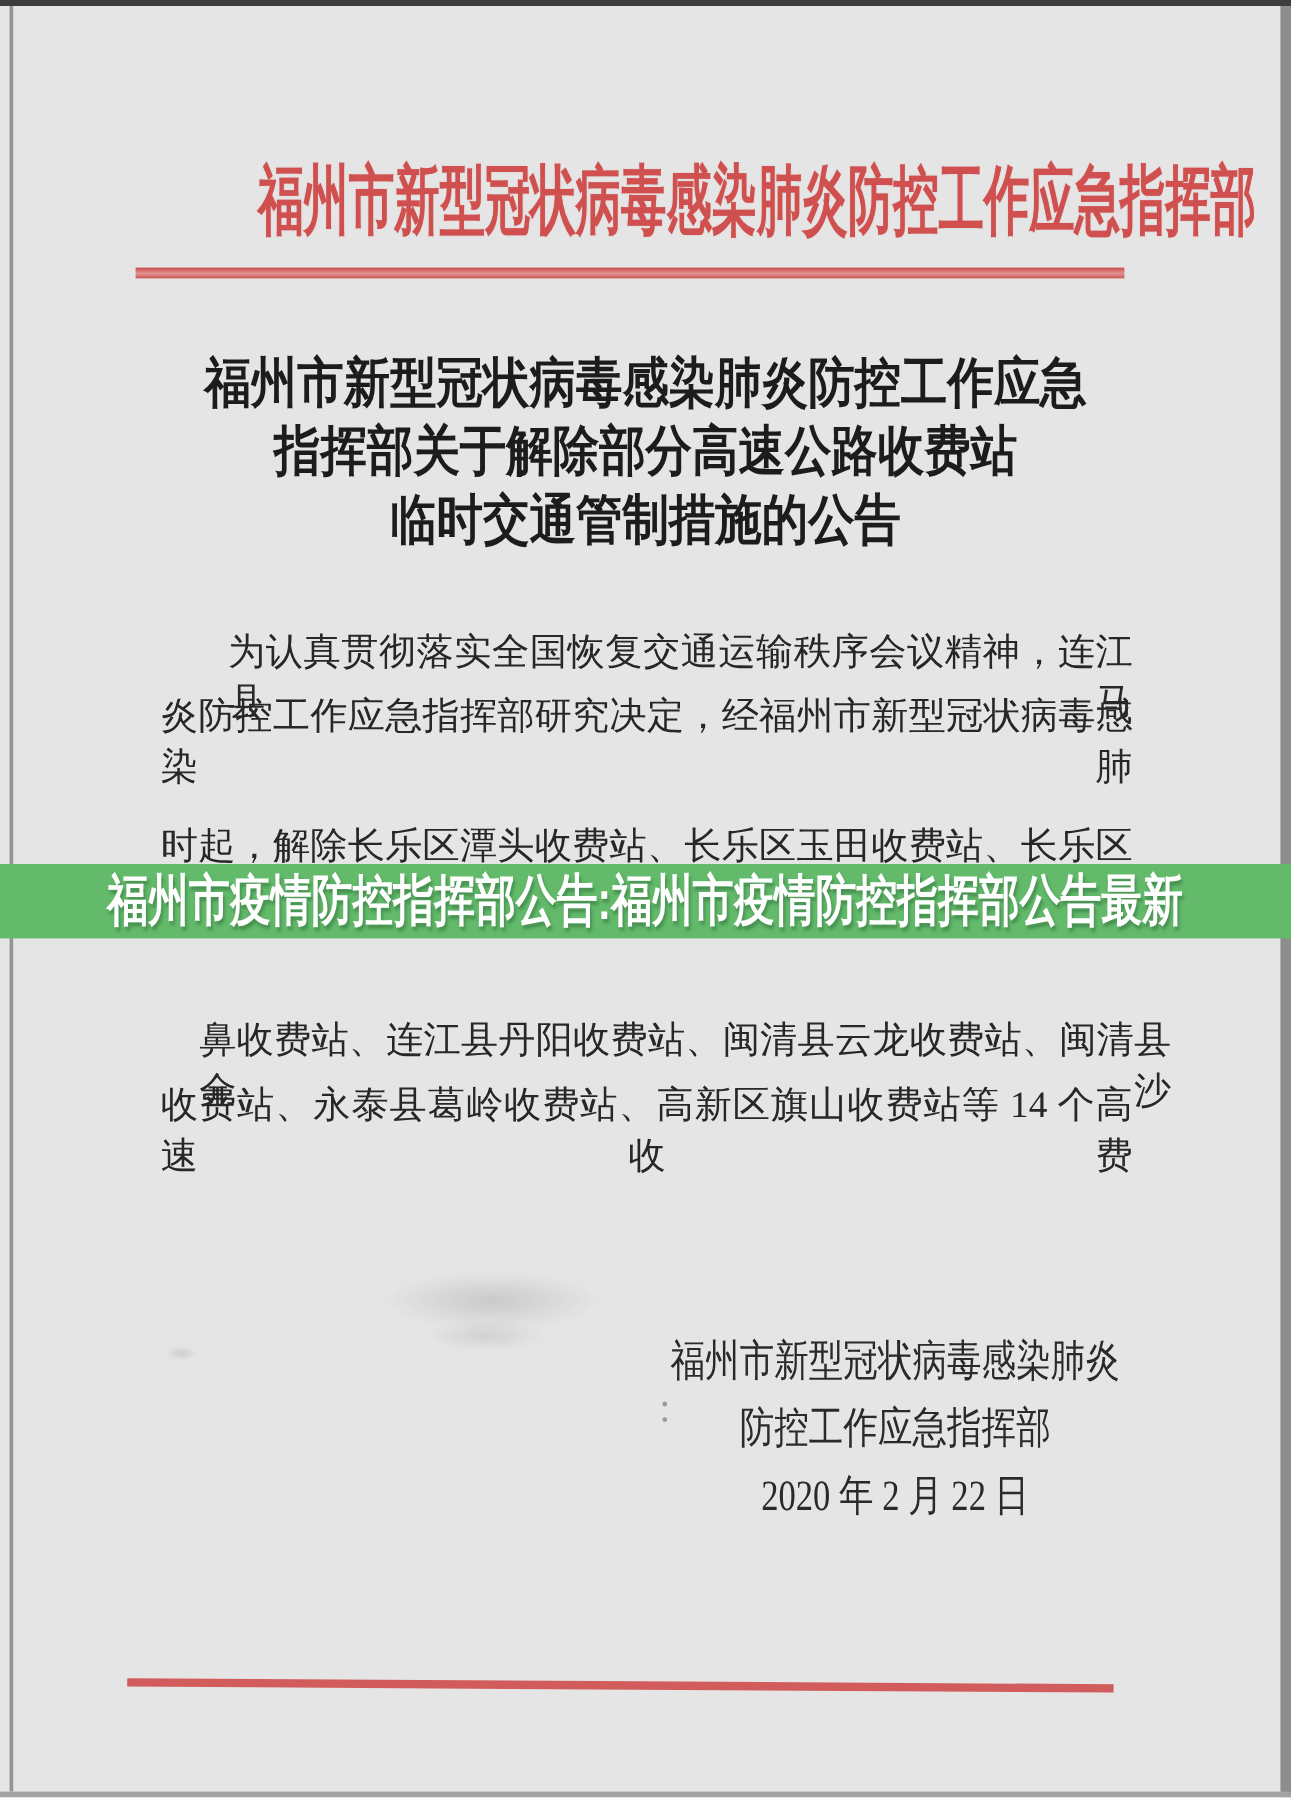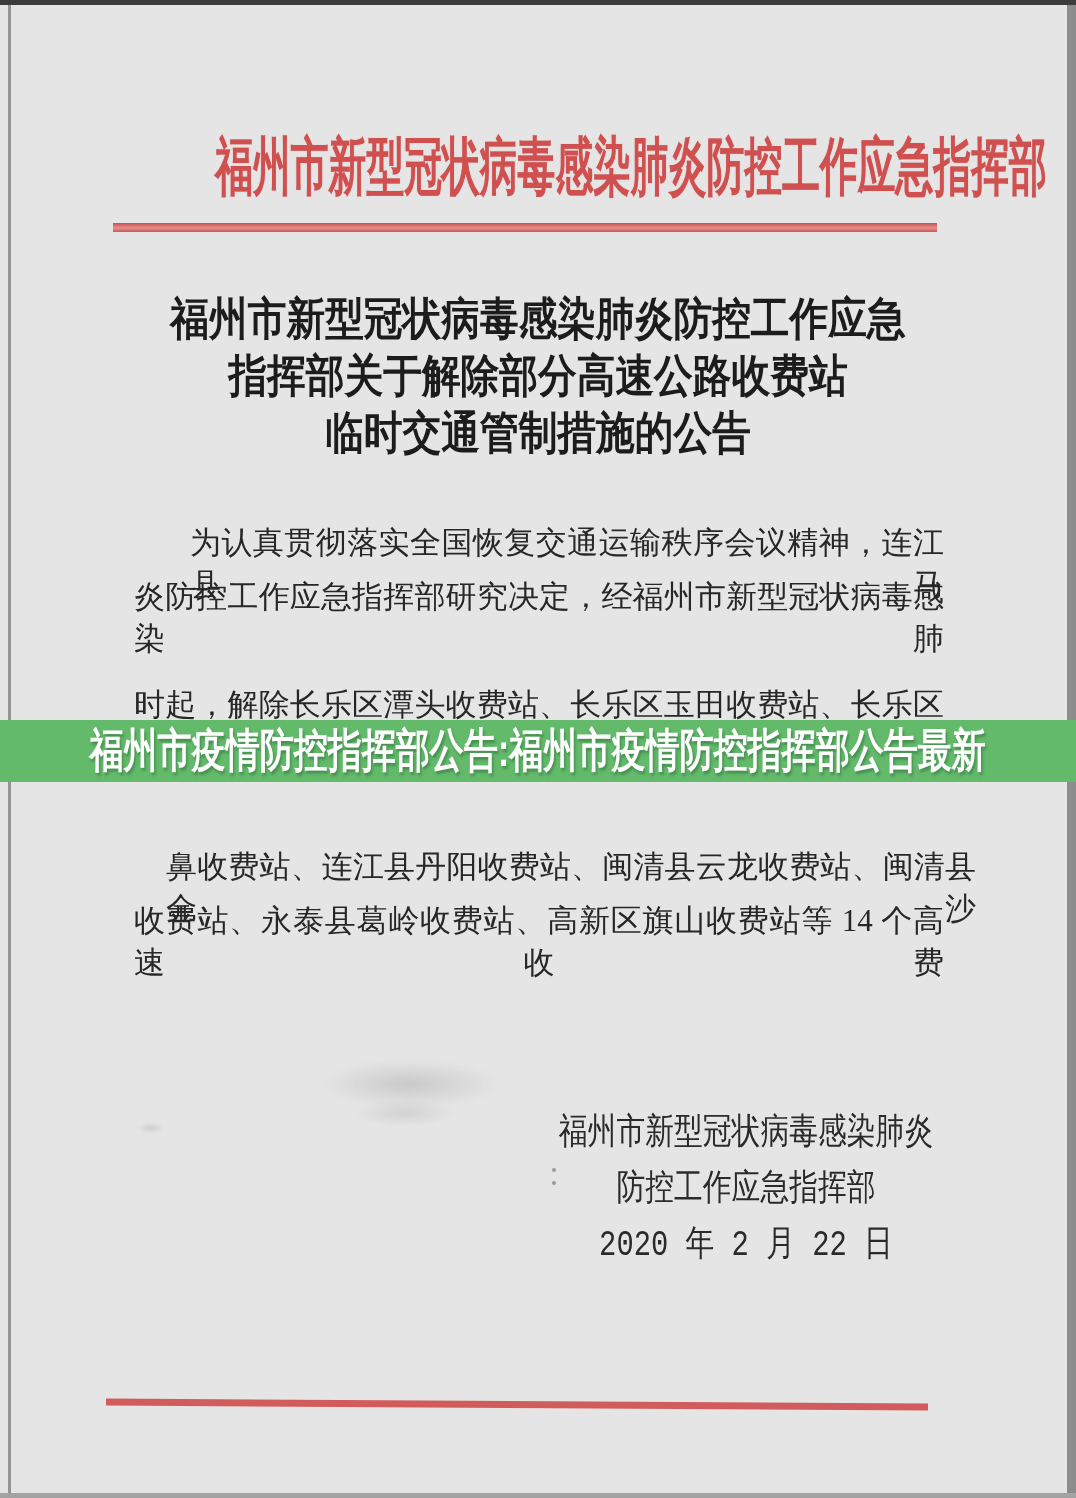--- a/index.html
+++ b/index.html
@@ -60,21 +60,21 @@
   .banner-text {
     font-family:"Liberation Sans", sans-serif; font-weight:bold;
     font-size:46px; color:#ffffff; white-space:nowrap;
     transform:scaleX(0.74); transform-origin:center;
     text-shadow:2px 3px 3px rgba(50,110,60,0.55);
   }
 
   
   .signature {
     position:absolute; top:1106px; left:496px; width:500px;
-    text-align:center; font-size:36px; color:#2a2a2a;font-family:Liberation Mono, monospace;
+    text-align:center; font-size:36px; color:#2a2a2a;
   }
   .sig-line {
     line-height:56px; white-space:nowrap;
     transform:scaleX(0.80); transform-origin:center;
   }
 
   
   .rule-bottom {
     position:absolute; top:1401px; left:106px; width:822px; height:7px;
     background:#d25b5b; transform:rotate(0.35deg);

